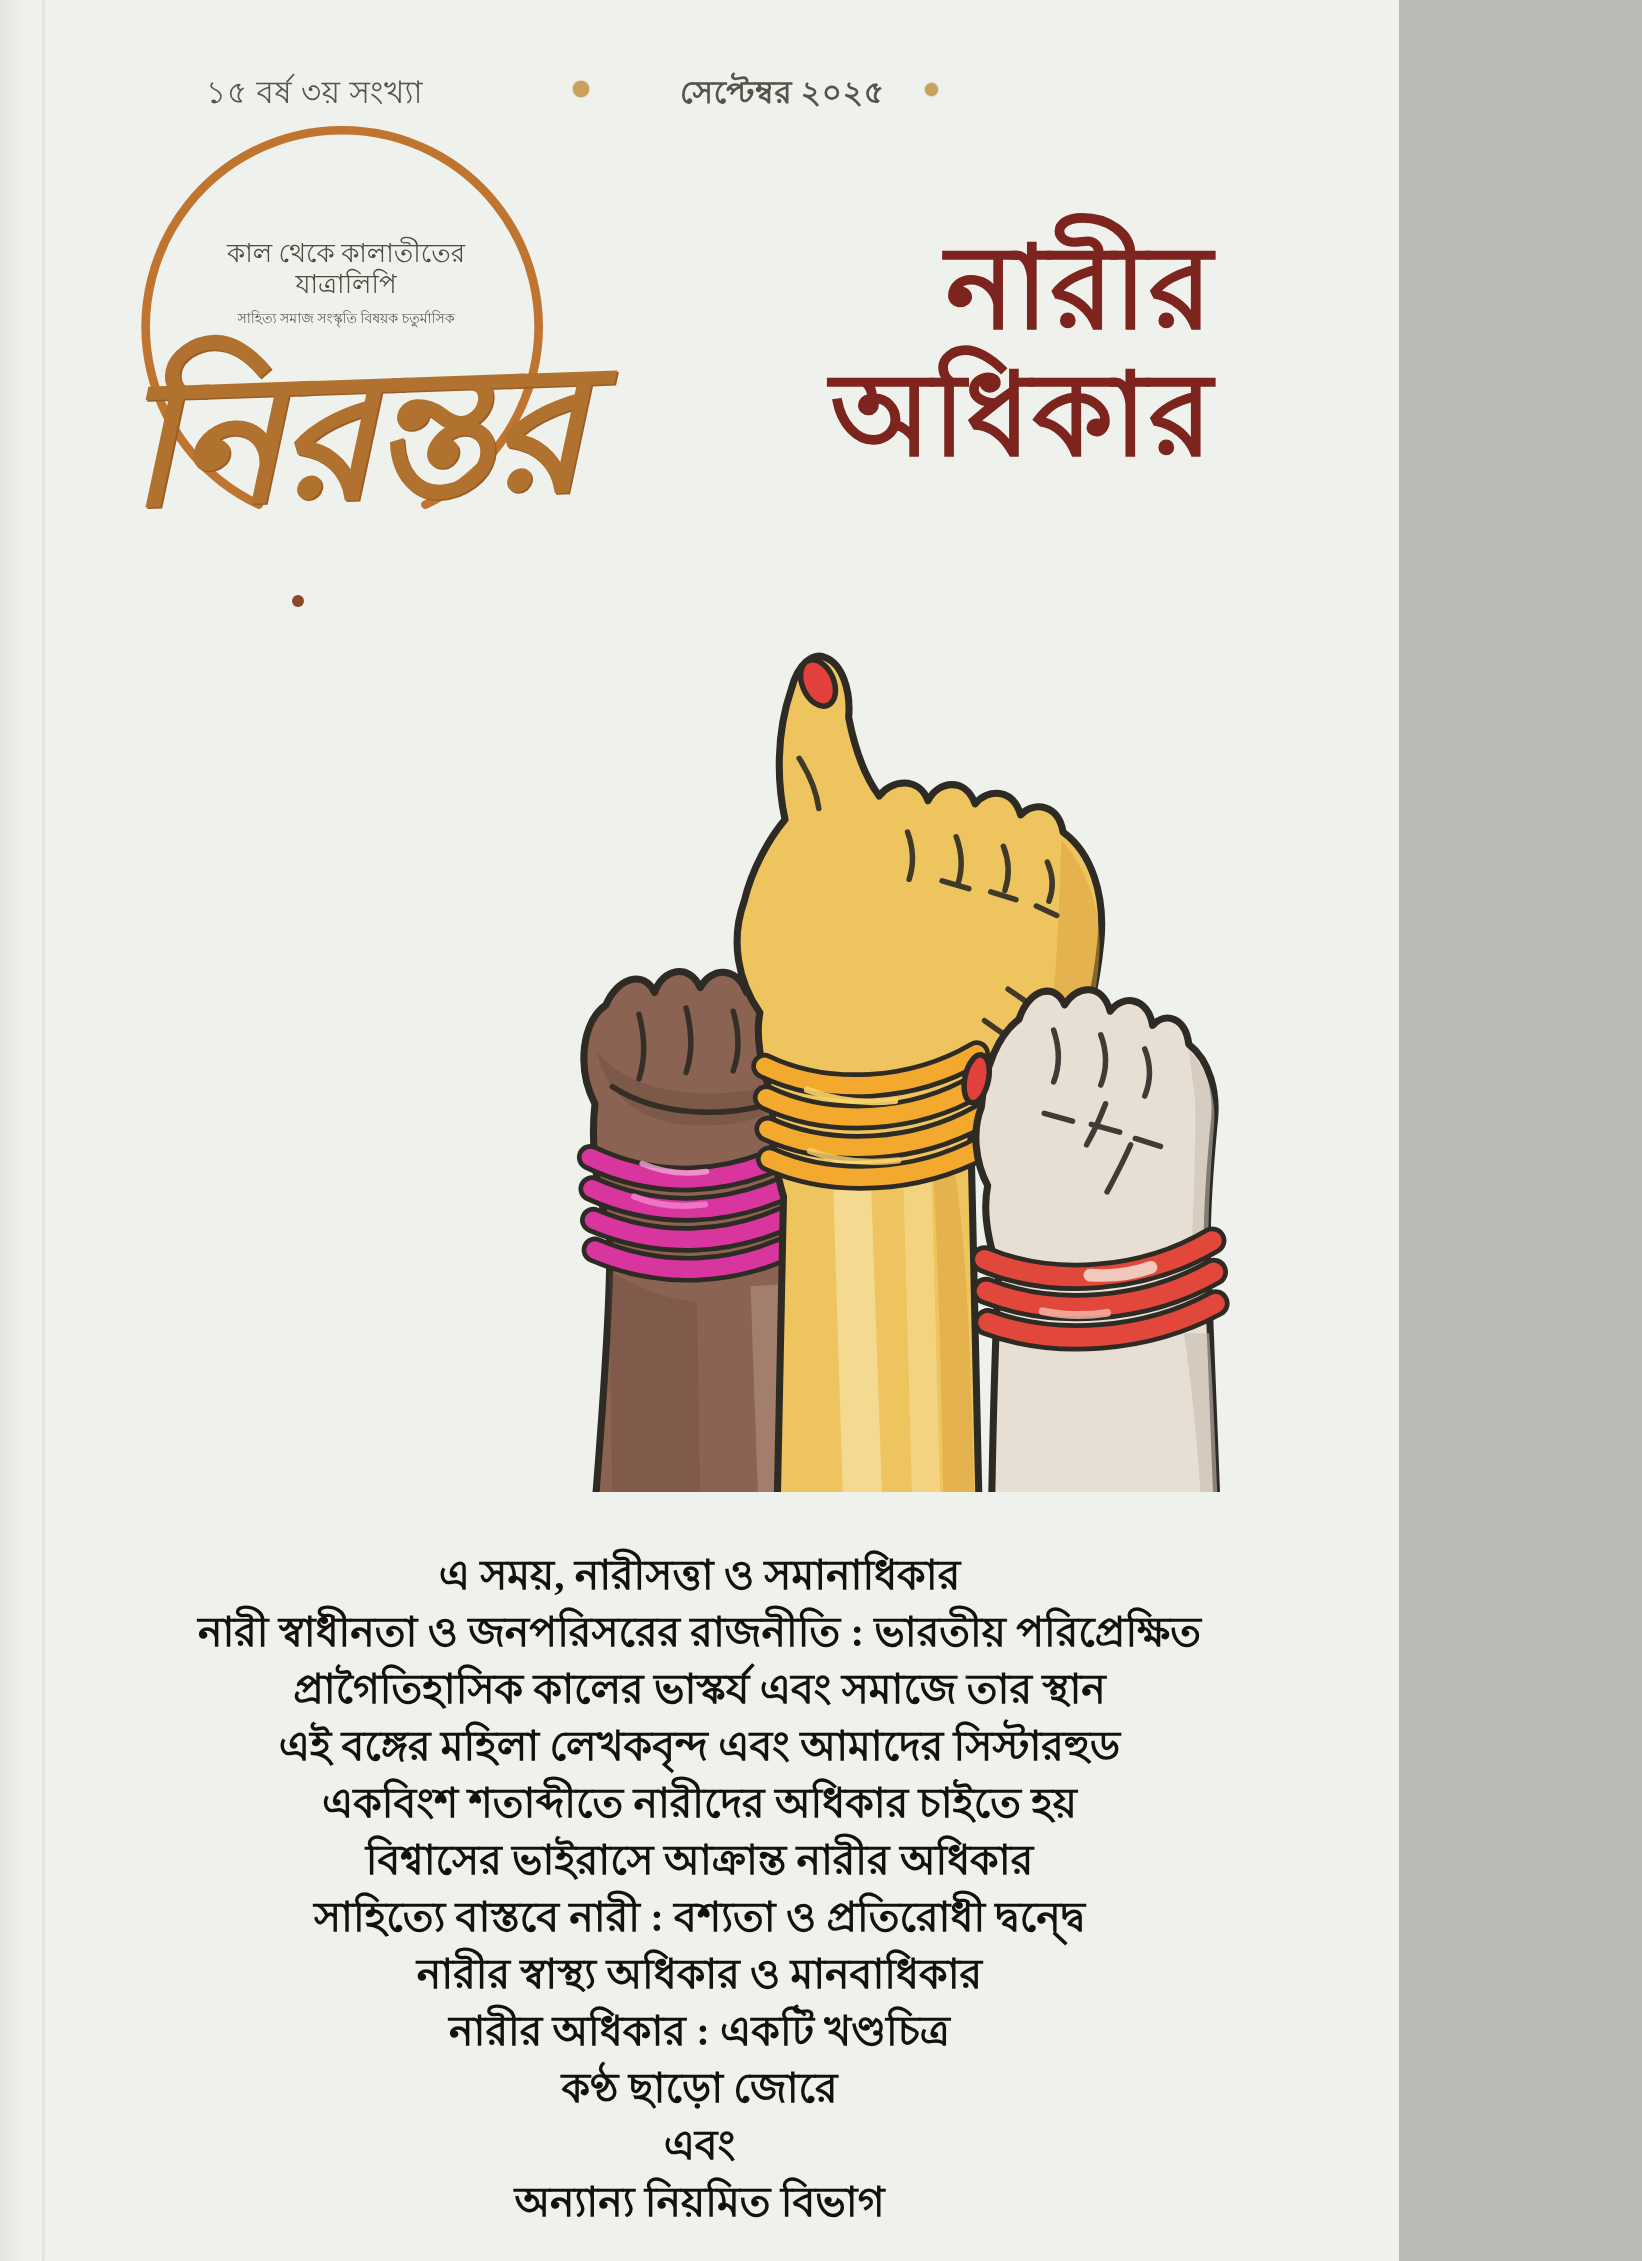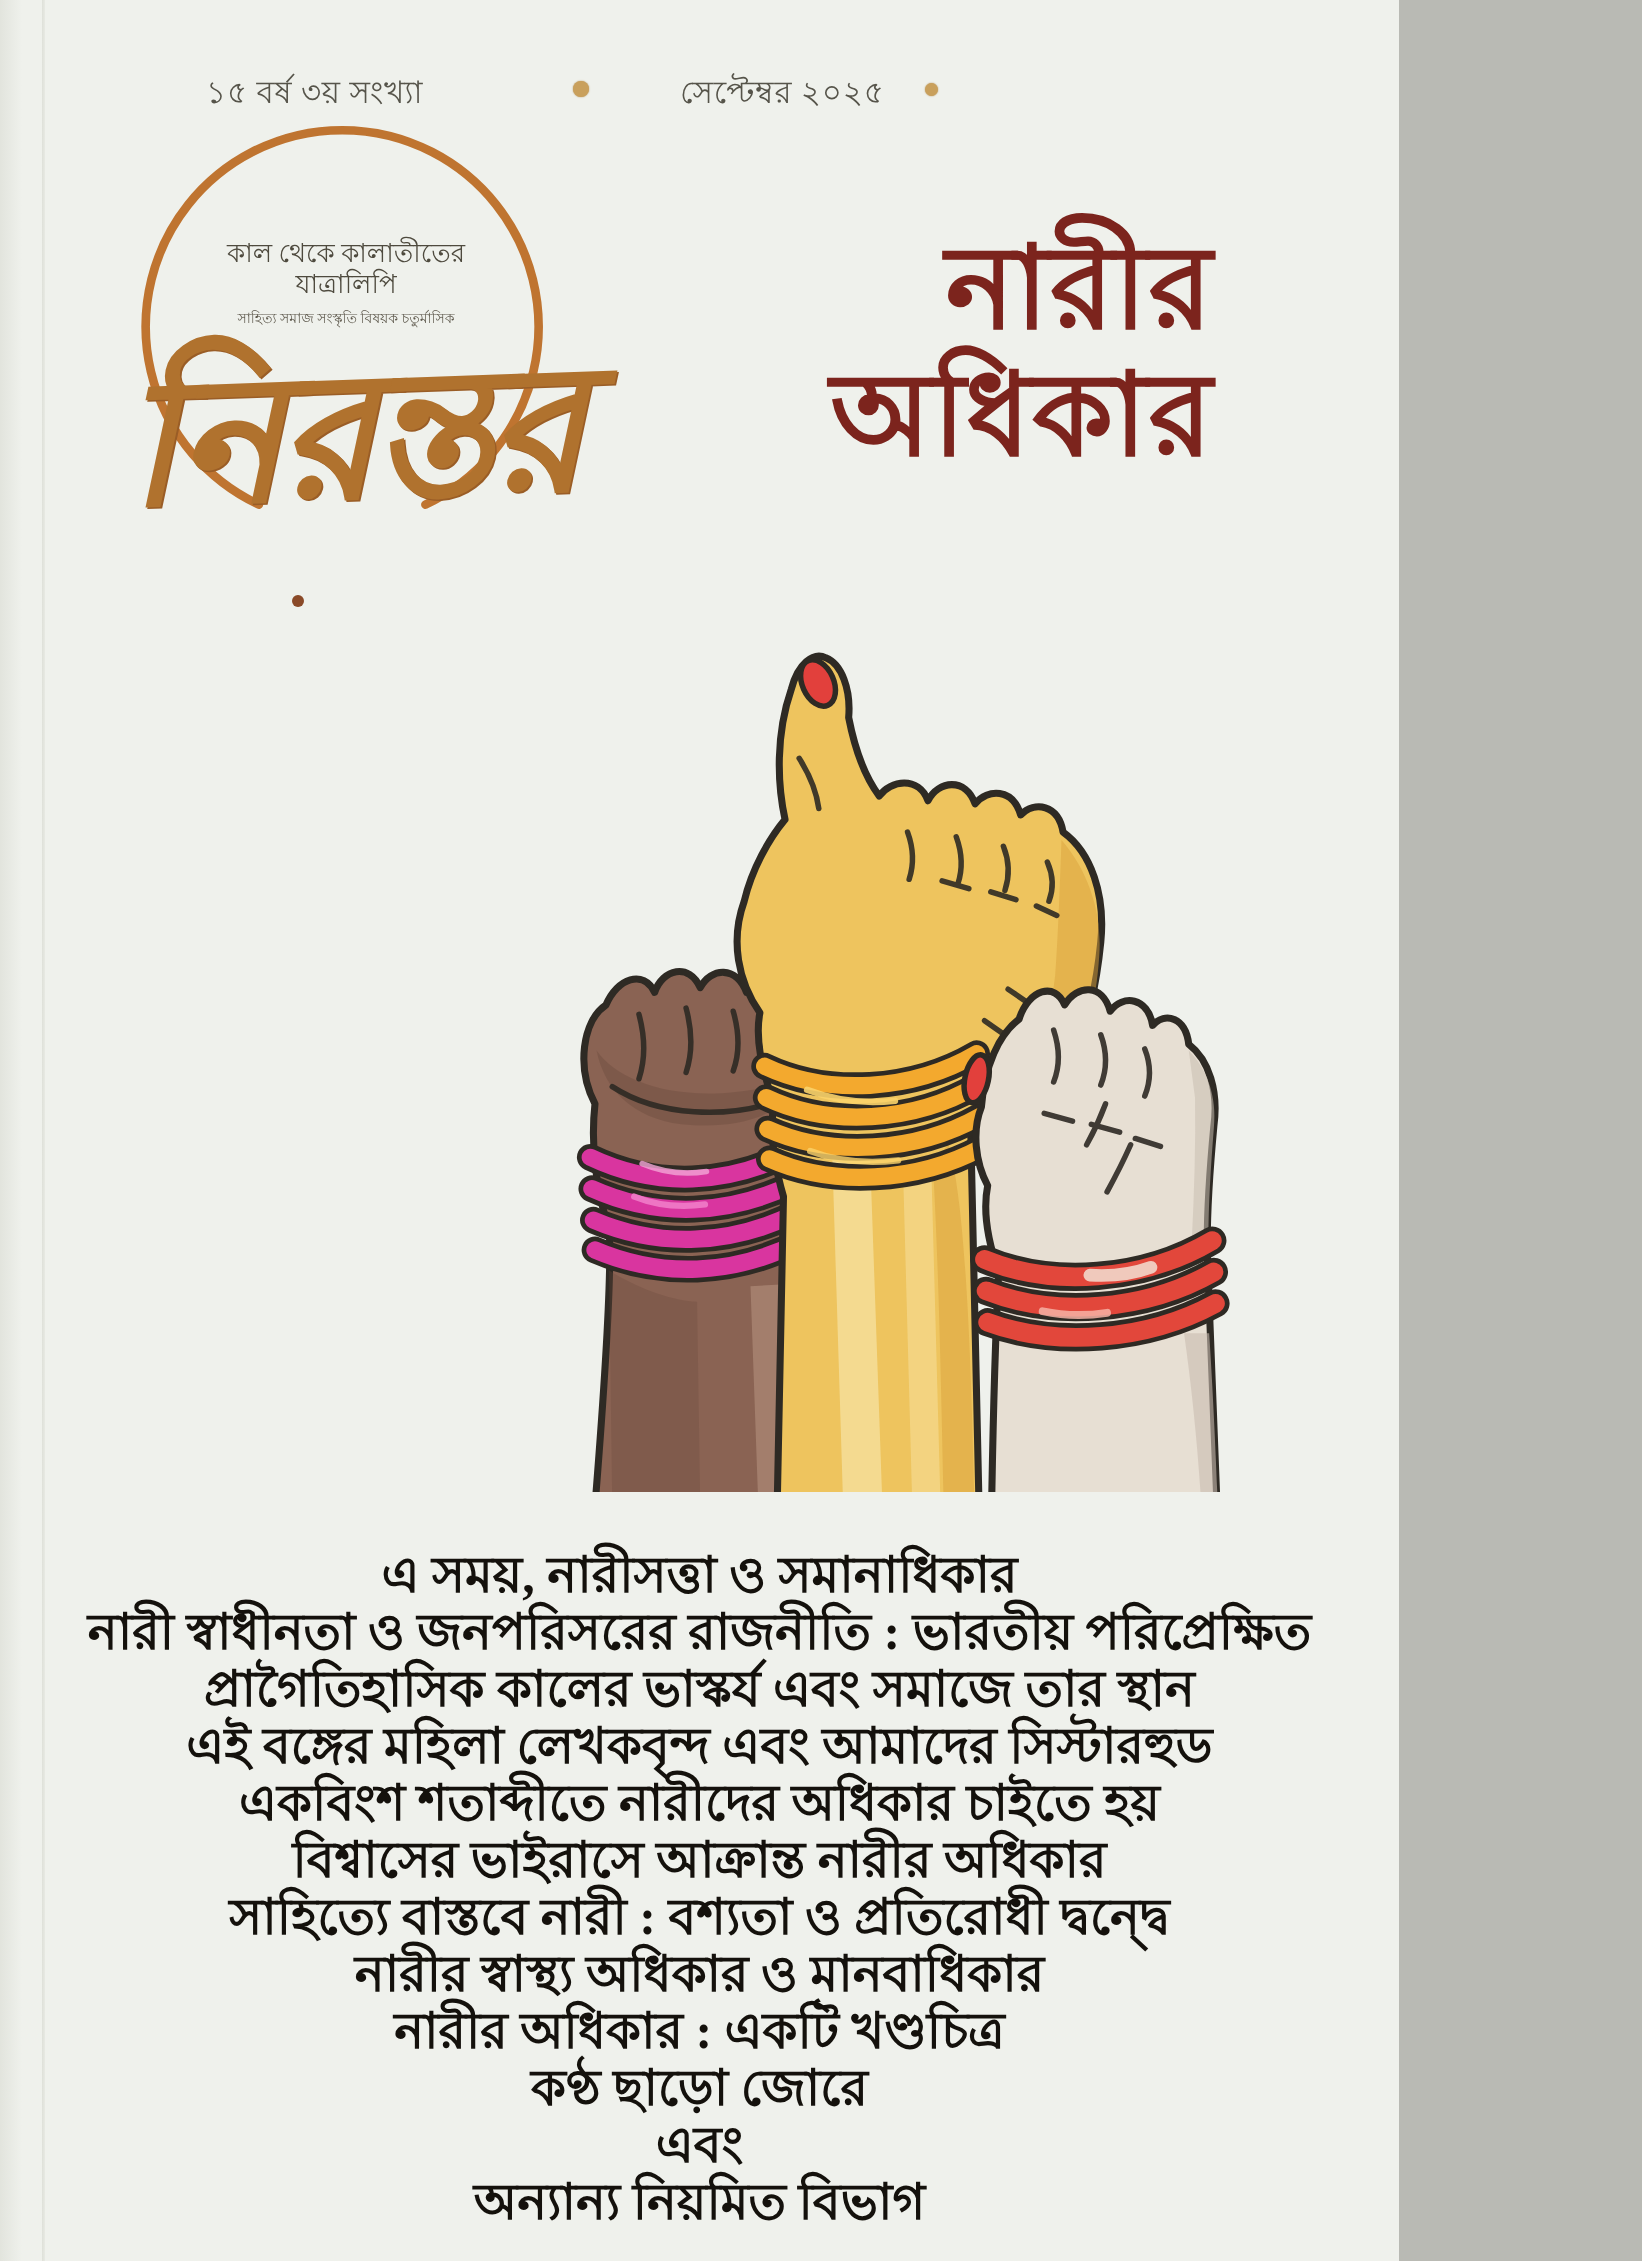--- a/index.html
+++ b/index.html
@@ -17,21 +17,21 @@
     opacity:.8;
   }
   .edge-shade{
     position:absolute;left:0;top:0;width:22px;height:100%;
     background:linear-gradient(to right,#e2e4dd,#eff1ec);
   }
 
   
   .hdr-item{position:absolute;top:68px;font-size:31px;color:#56544a;letter-spacing:0.8px;white-space:nowrap;}
   .hdr-issue{left:206px;}
-  .hdr-date{left:680px;}
+  .hdr-date{left:680px;font-weight:bold;}
   .hdr-issn{left:1041px;}
   .gold-dot{position:absolute;border-radius:50%;background:#c9a05c;box-shadow:0 0 1.6px #b08a4a;}
   .dot1{left:573px;top:81px;width:15.7px;height:15.7px;}
   .dot2{left:925px;top:83px;width:13.3px;height:13.3px;}
 
   
   .masthead-arc{position:absolute;left:130px;top:118px;}
   .tagline{position:absolute;left:181px;top:226px;width:330px;text-align:center;color:#4e4a3e;margin-top:12px;}
   .tagline .t1{font-size:26px;line-height:31px;}
   .tagline .t2{font-size:14px;line-height:27px;margin-top:4.7px;color:#5e594d;}
@@ -55,21 +55,21 @@
     letter-spacing:1.6px;white-space:nowrap;
   }
 
   
   .fists{position:absolute;left:540px;top:642px;}
 
   
   .contents{
     position:absolute;left:0;top:1547px;width:100%;
     text-align:center;color:#14110c;
-    font-size:50px;line-height:57px;font-weight:600;
+    font-size:41px;line-height:57px;font-weight:600;
   }
   .contents div{white-space:nowrap;}
 </style>
 </head>
 <body>
 
 <div class="page">
   <div class="edge-shade"></div>
   <div class="crease"></div>
 

